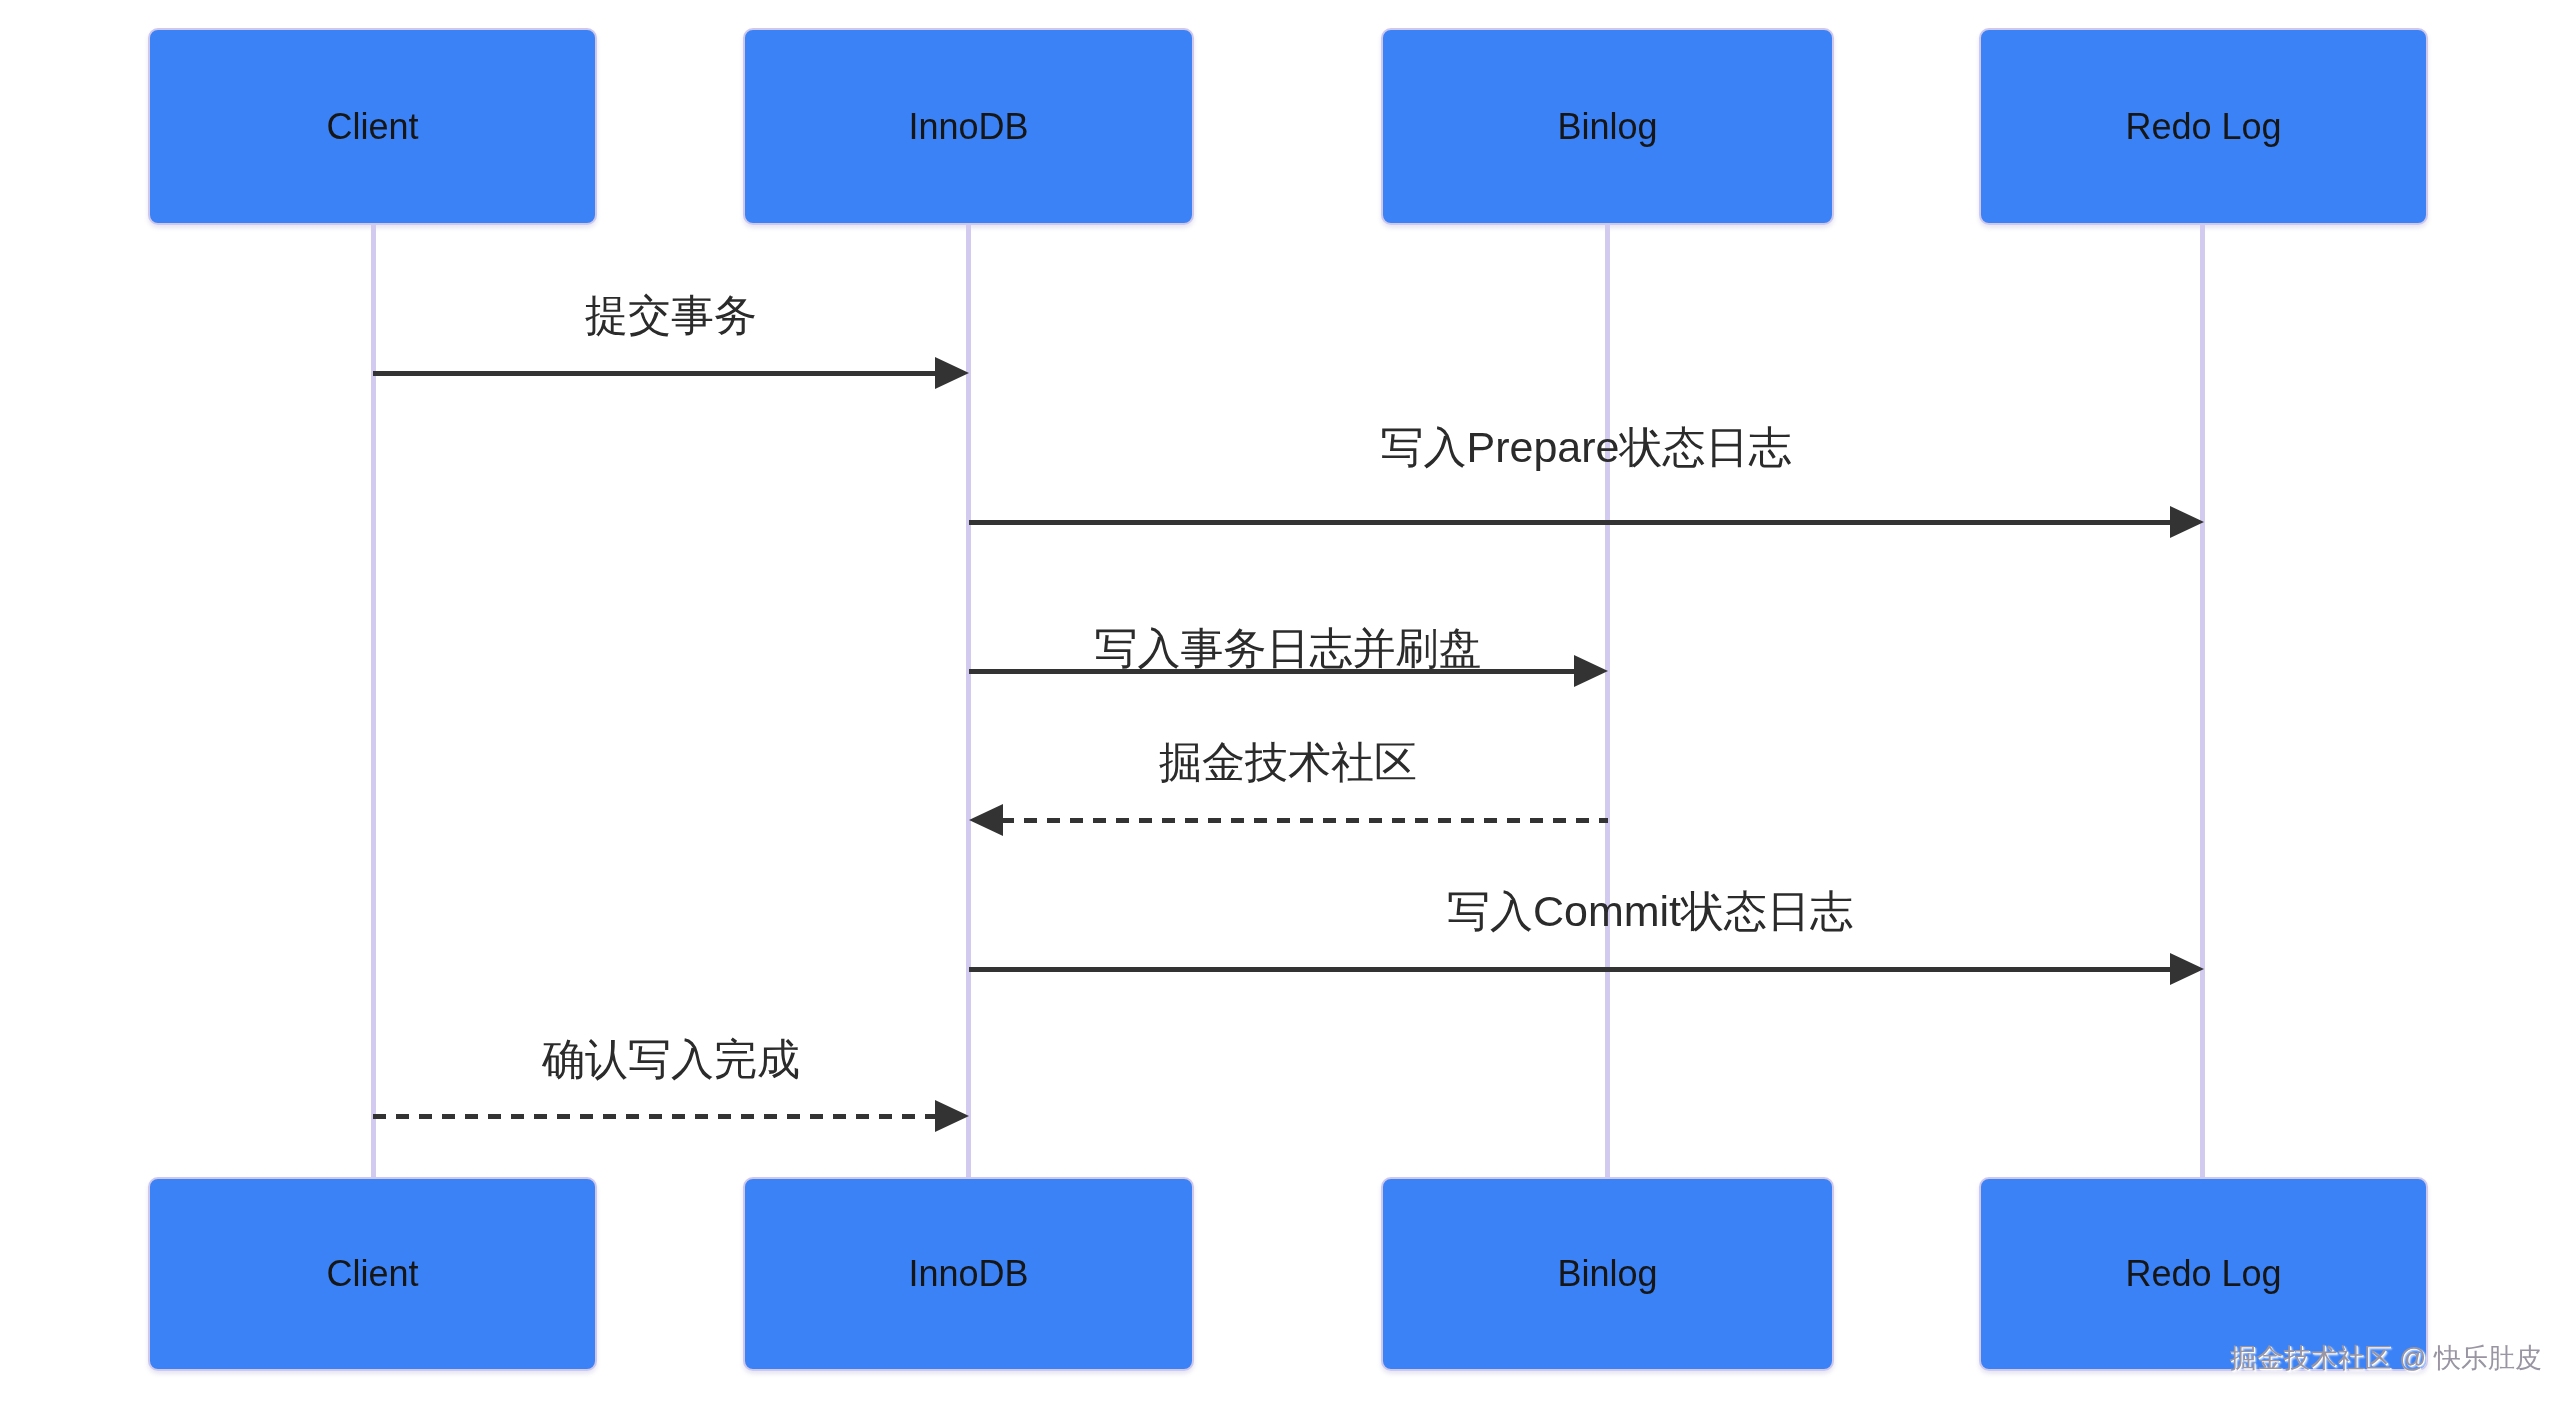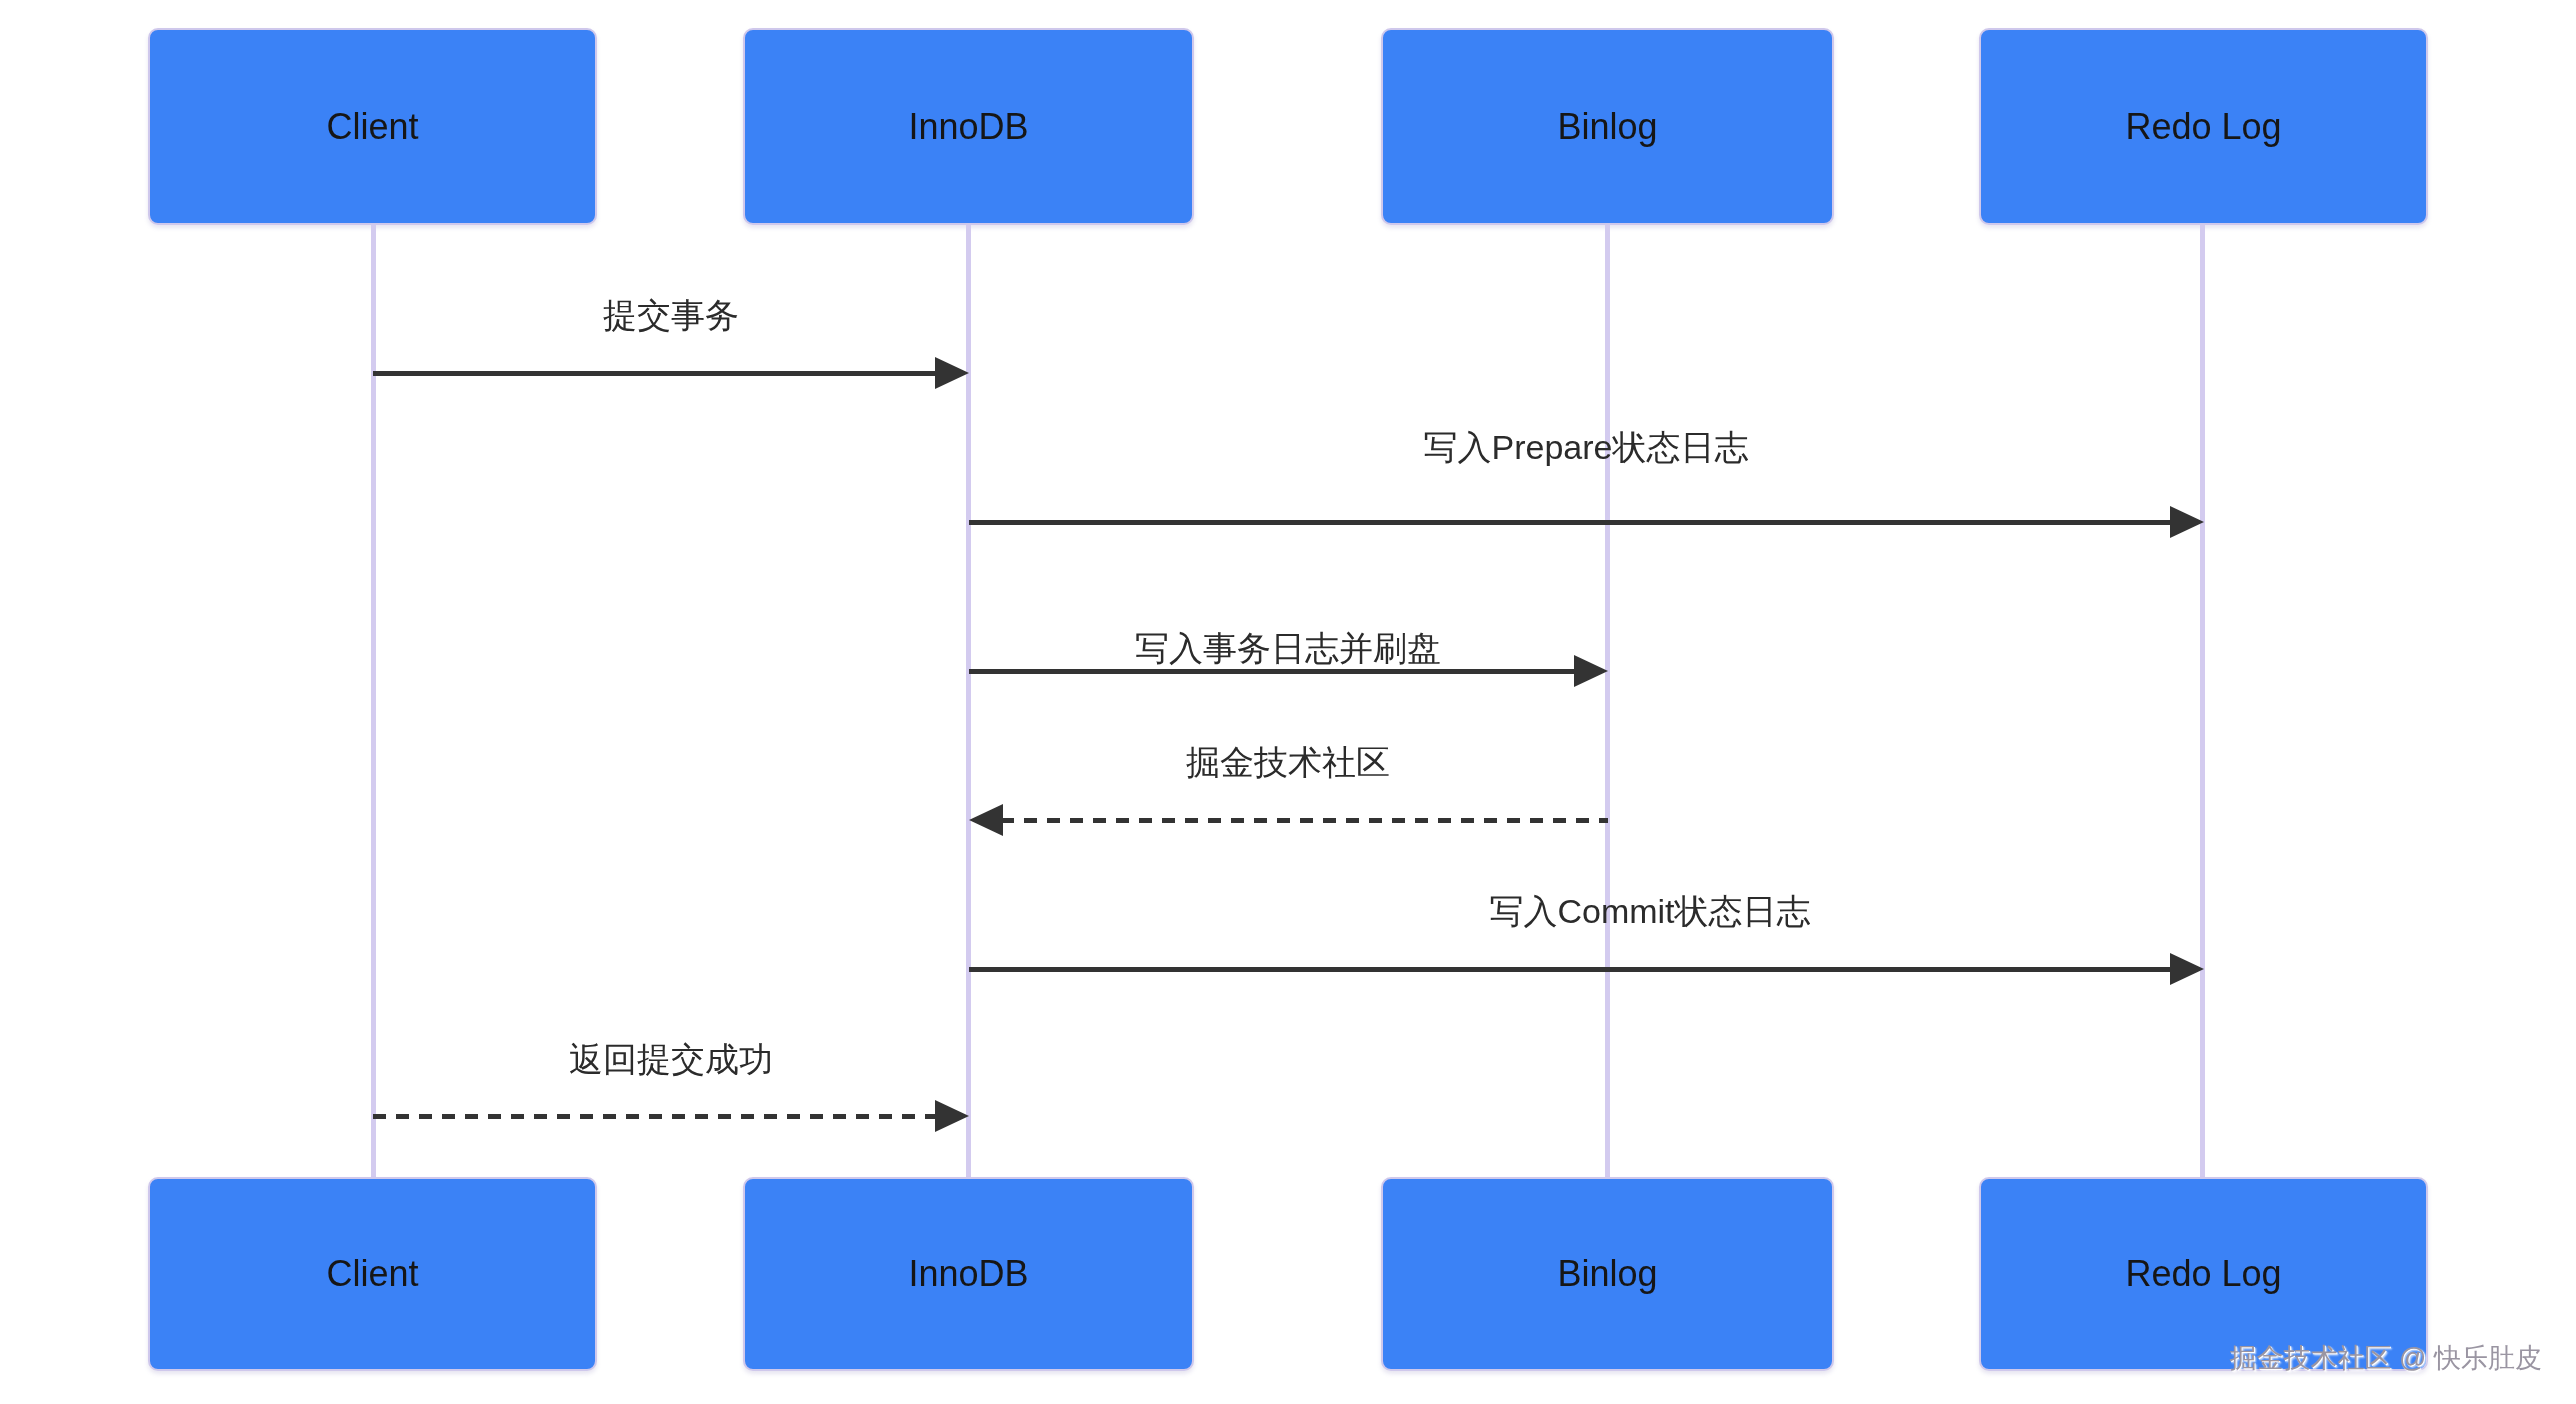--- a/index.html
+++ b/index.html
@@ -26,21 +26,21 @@
     white-space: nowrap;
   }
   .lifeline {
     position: absolute;
     width: 5px;
     background: #d3cbef;
   }
   .msg-label {
     position: absolute;
     transform: translateX(-50%);
-    font-size: 34px;
+    font-size: 43px;
     line-height: 44px;
     color: #2b2b2b;
     white-space: nowrap;
   }
   .msg-line {
     position: absolute;
     height: 5px;
     background: #333333;
   }
   .msg-line.dashed {
@@ -94,21 +94,21 @@
   <div class="head right" style="left:1574px; top:655px;"></div>
 
   <div class="msg-label" style="left:1288px; top:740px;">掘金技术社区</div>
   <div class="msg-line dashed" style="left:1001px; top:818px; width:607px;"></div>
   <div class="head left" style="left:969px; top:804px;"></div>
 
   <div class="msg-label" style="left:1650px; top:889px;">写入Commit状态日志</div>
   <div class="msg-line" style="left:969px; top:967px; width:1203px;"></div>
   <div class="head right" style="left:2170px; top:953px;"></div>
 
-  <div class="msg-label" style="left:671px; top:1037px;">返回提交成功</div>
+  <div class="msg-label" style="left:671px; top:1037px;">确认写入完成</div>
   <div class="msg-line dashed" style="left:373px; top:1114px; width:564px;"></div>
   <div class="head right" style="left:935px; top:1100px;"></div>
 
   <div class="actor" style="left:148px;  top:1177px; width:449px; height:194px;">Client</div>
   <div class="actor" style="left:743px;  top:1177px; width:451px; height:194px;">InnoDB</div>
   <div class="actor" style="left:1381px; top:1177px; width:453px; height:194px;">Binlog</div>
   <div class="actor" style="left:1979px; top:1177px; width:449px; height:194px;">Redo Log</div>
 
   <div class="watermark">掘金技术社区 @ 快乐肚皮</div>
 

